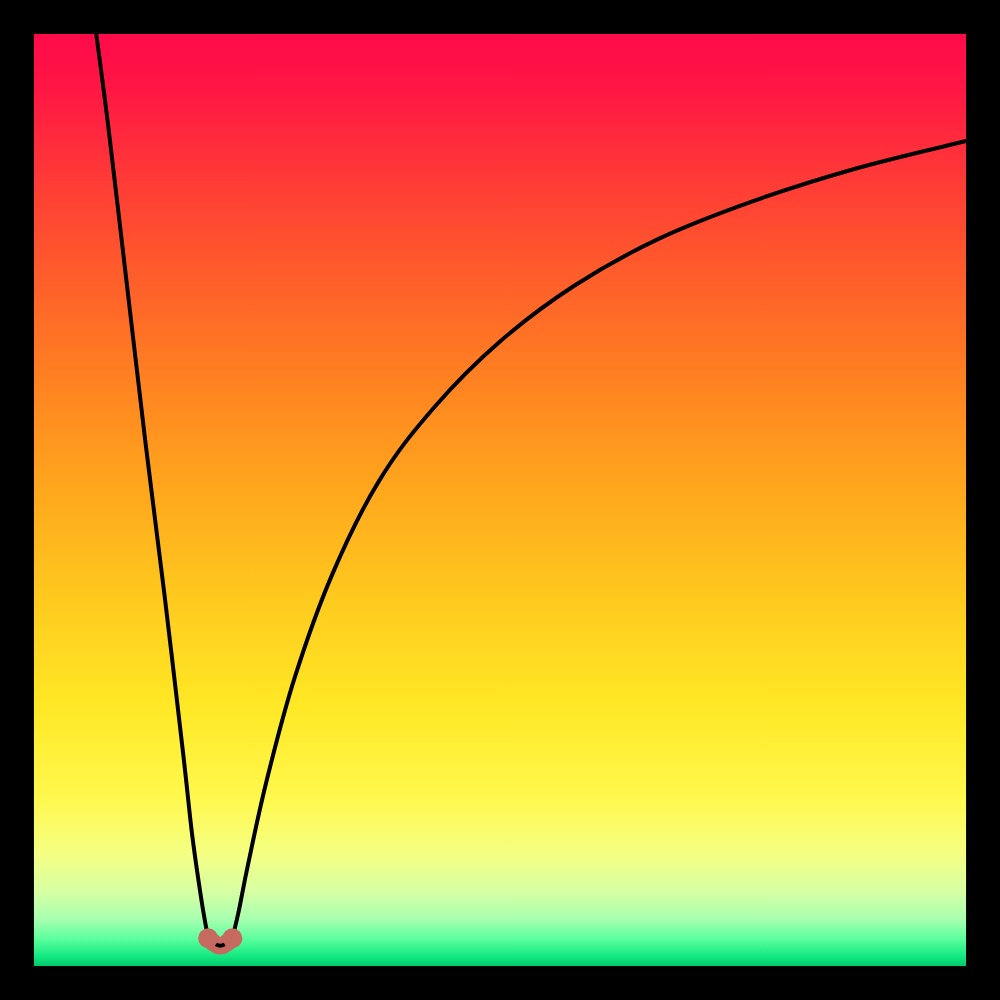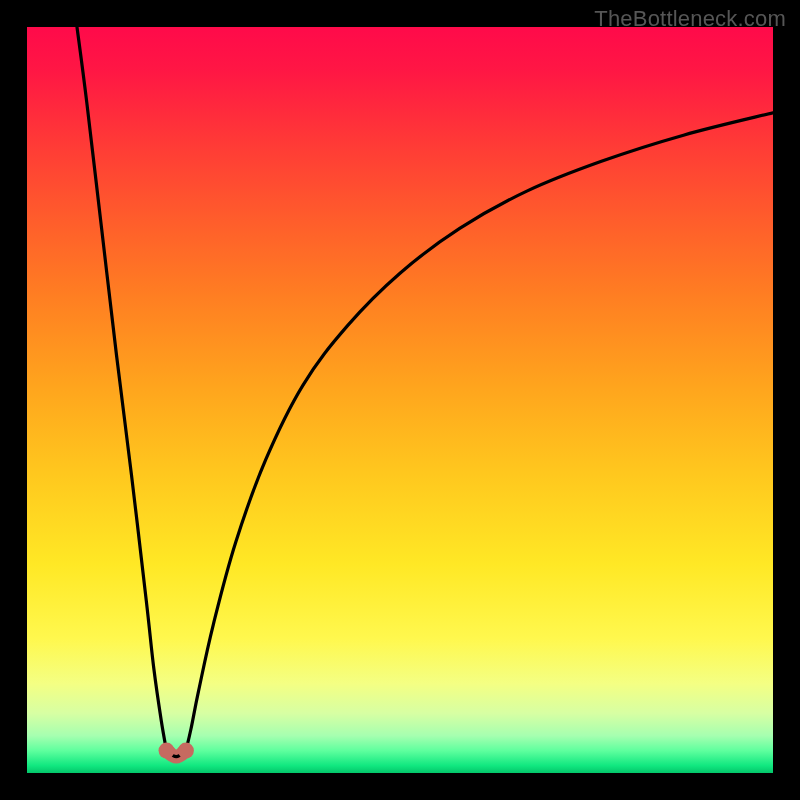--- a/index.html
+++ b/index.html
@@ -70,14 +70,13 @@
 <div class="frame">
   <div class="plot">
     <div class="gradient"></div>
     <svg class="curve" viewBox="0 0 746 746" preserveAspectRatio="none">
       <path d="M 139.502 723.62 C 141.44 724.82, 145.32 729.62, 149.20 729.62 C 153.08 729.62, 156.96 724.82, 158.90 723.62" fill="none" stroke="#c66a60" stroke-width="14" stroke-linecap="round" stroke-linejoin="round" id="floorPath"></path>
       <path d="M 49.982000000000006 0 C 51.60 12.43, 55.58 41.03, 59.68 74.60 C 63.78 108.17, 69.63 159.15, 74.60 201.42 C 79.57 243.69, 84.55 287.21, 89.52 328.24 C 94.49 369.27, 99.47 406.57, 104.44 447.60 C 109.41 488.63, 115.63 542.09, 119.36 574.42 C 123.09 606.75, 124.33 621.67, 126.82 641.56 C 129.31 661.45, 132.17 680.10, 134.28 693.78 C 136.39 707.46, 138.63 718.65, 139.50 723.62 C 141.44 724.82, 145.32 729.62, 149.20 729.62 C 153.08 729.62, 156.96 724.82, 158.90 723.62 C 159.86 719.52, 161.79 712.18, 164.12 701.24 C 166.45 690.30, 167.48 683.09, 171.58 663.94 C 175.68 644.79, 179.66 624.15, 186.50 596.80 C 193.34 569.45, 199.31 544.83, 208.88 514.74 C 218.45 484.65, 226.41 461.40, 238.72 432.68 C 251.03 403.96, 260.98 382.70, 276.02 358.08 C 291.06 333.46, 303.00 318.92, 320.78 298.40 C 338.56 277.89, 352.49 263.96, 373.00 246.18 C 393.51 228.40, 409.43 216.46, 432.68 201.42 C 455.93 186.38, 473.83 176.43, 499.82 164.12 C 525.81 151.81, 545.70 144.54, 574.42 134.28 C 603.14 124.02, 625.02 117.06, 656.48 108.17 C 687.94 99.28, 729.59 89.89, 746.00 85.79" fill="none" stroke="#000" stroke-width="3.2" stroke-linecap="round" id="curvePath"></path>
       <circle r="8" fill="#c66a60" id="mkL" cx="139.502" cy="723.62"></circle>
       <circle r="8" fill="#c66a60" id="mkR" cx="158.898" cy="723.62"></circle>
     </svg>
   </div>
-  <div class="watermark">TheBottleneck.com</div>
 </div>
 
 </body></html>

